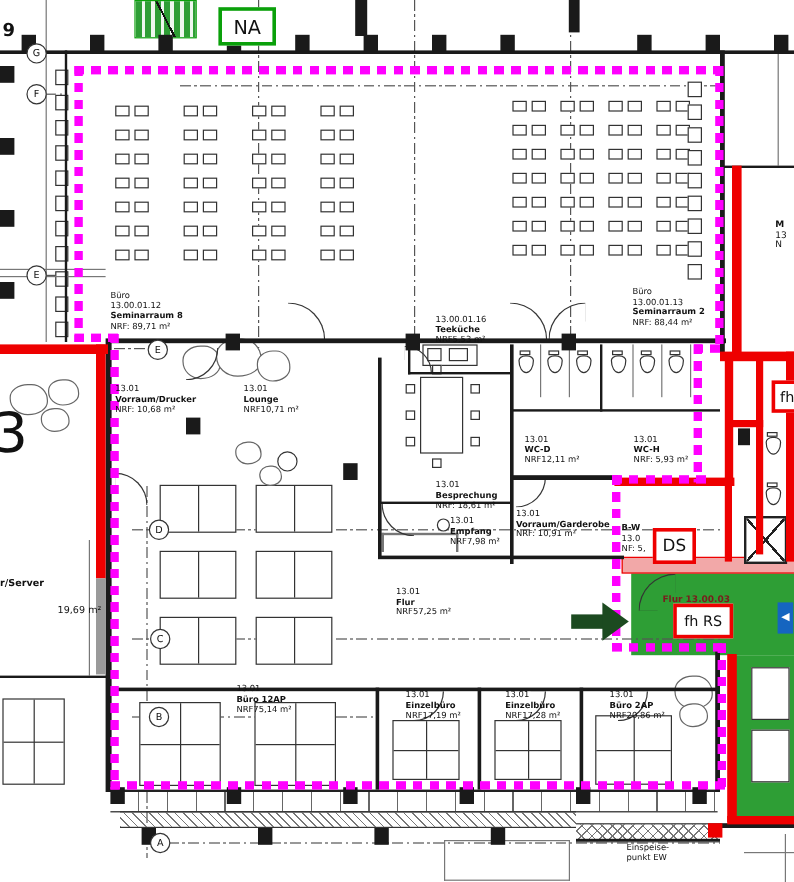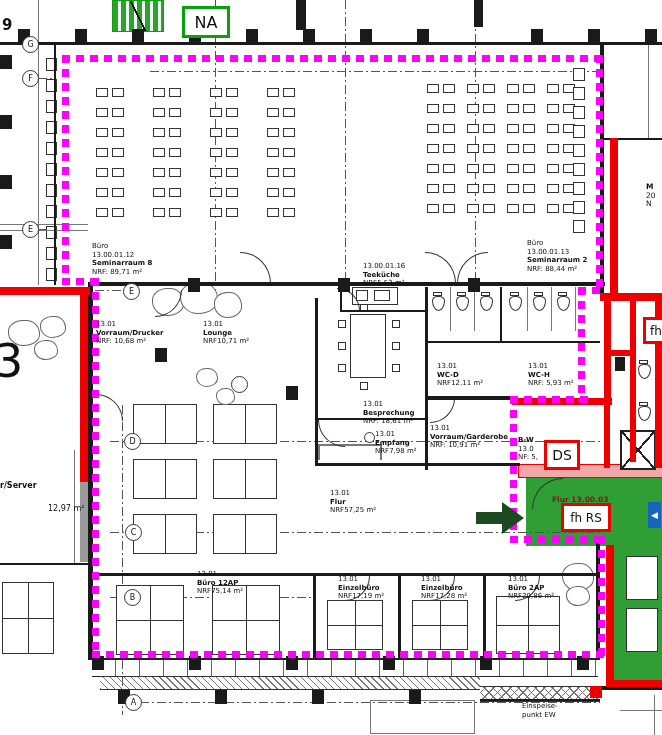--- a/index.html
+++ b/index.html
@@ -152,38 +152,38 @@
       <div class="b">Einzelbüro</div>
     <div>NRF17,28 m²</div>
   </div>
   <div class="lbl" style="left:508px;top:575px">
     <div>13.01</div>
       <div class="b">Büro 2AP</div>
     <div>NRF20,86 m²</div>
   </div>
   <div class="lbl" style="left:0px;top:482px;font-size:8px">
     <div class="b">r/Server</div>
-    <div style="margin:14px 0 0 48px">12,97 m²</div>
+    <div style="margin:14px 0 0 48px">19,69 m²</div>
   </div>
   <div class="lbl" style="left:518px;top:436px;z-index:8">
     <div class="b">B-W</div>
       <div>13.0</div>
     <div>NF: 5,</div>
   </div>
   <div class="lbl dr" style="left:552px;top:496px;font-size:7.5px">
     <div class="b">Flur 13.00.03</div>
     <div style="margin-left:14px">18,84 m²</div>
   </div>
   <div class="lbl" style="left:522px;top:702px">
     <div>Einspeise-</div>
       <div>punkt EW</div>
   </div>
   <div class="lbl" style="left:646px;top:183px;font-size:7.5px">
     <div class="b">M</div>
-    <div>20</div>
+    <div>13</div>
     <div>N</div>
   </div>
 
   <div class="big" style="left:2px;top:16px;font-size:15px">9</div>
   <div class="big" style="left:-6px;top:334px;font-size:46px;font-weight:normal">3</div>
 
   <div class="na" style="left:182px;top:6px;width:42px;height:26px">NA</div>
   <div class="badge" style="left:544px;top:440px;width:30px;height:24px">DS</div>
   <div class="badge" style="left:561px;top:503px;width:44px;height:23px;font-size:12px">fh RS</div>
   <div class="badge" style="left:643px;top:317px;width:20px;height:21px;font-size:12px">fh</div>

